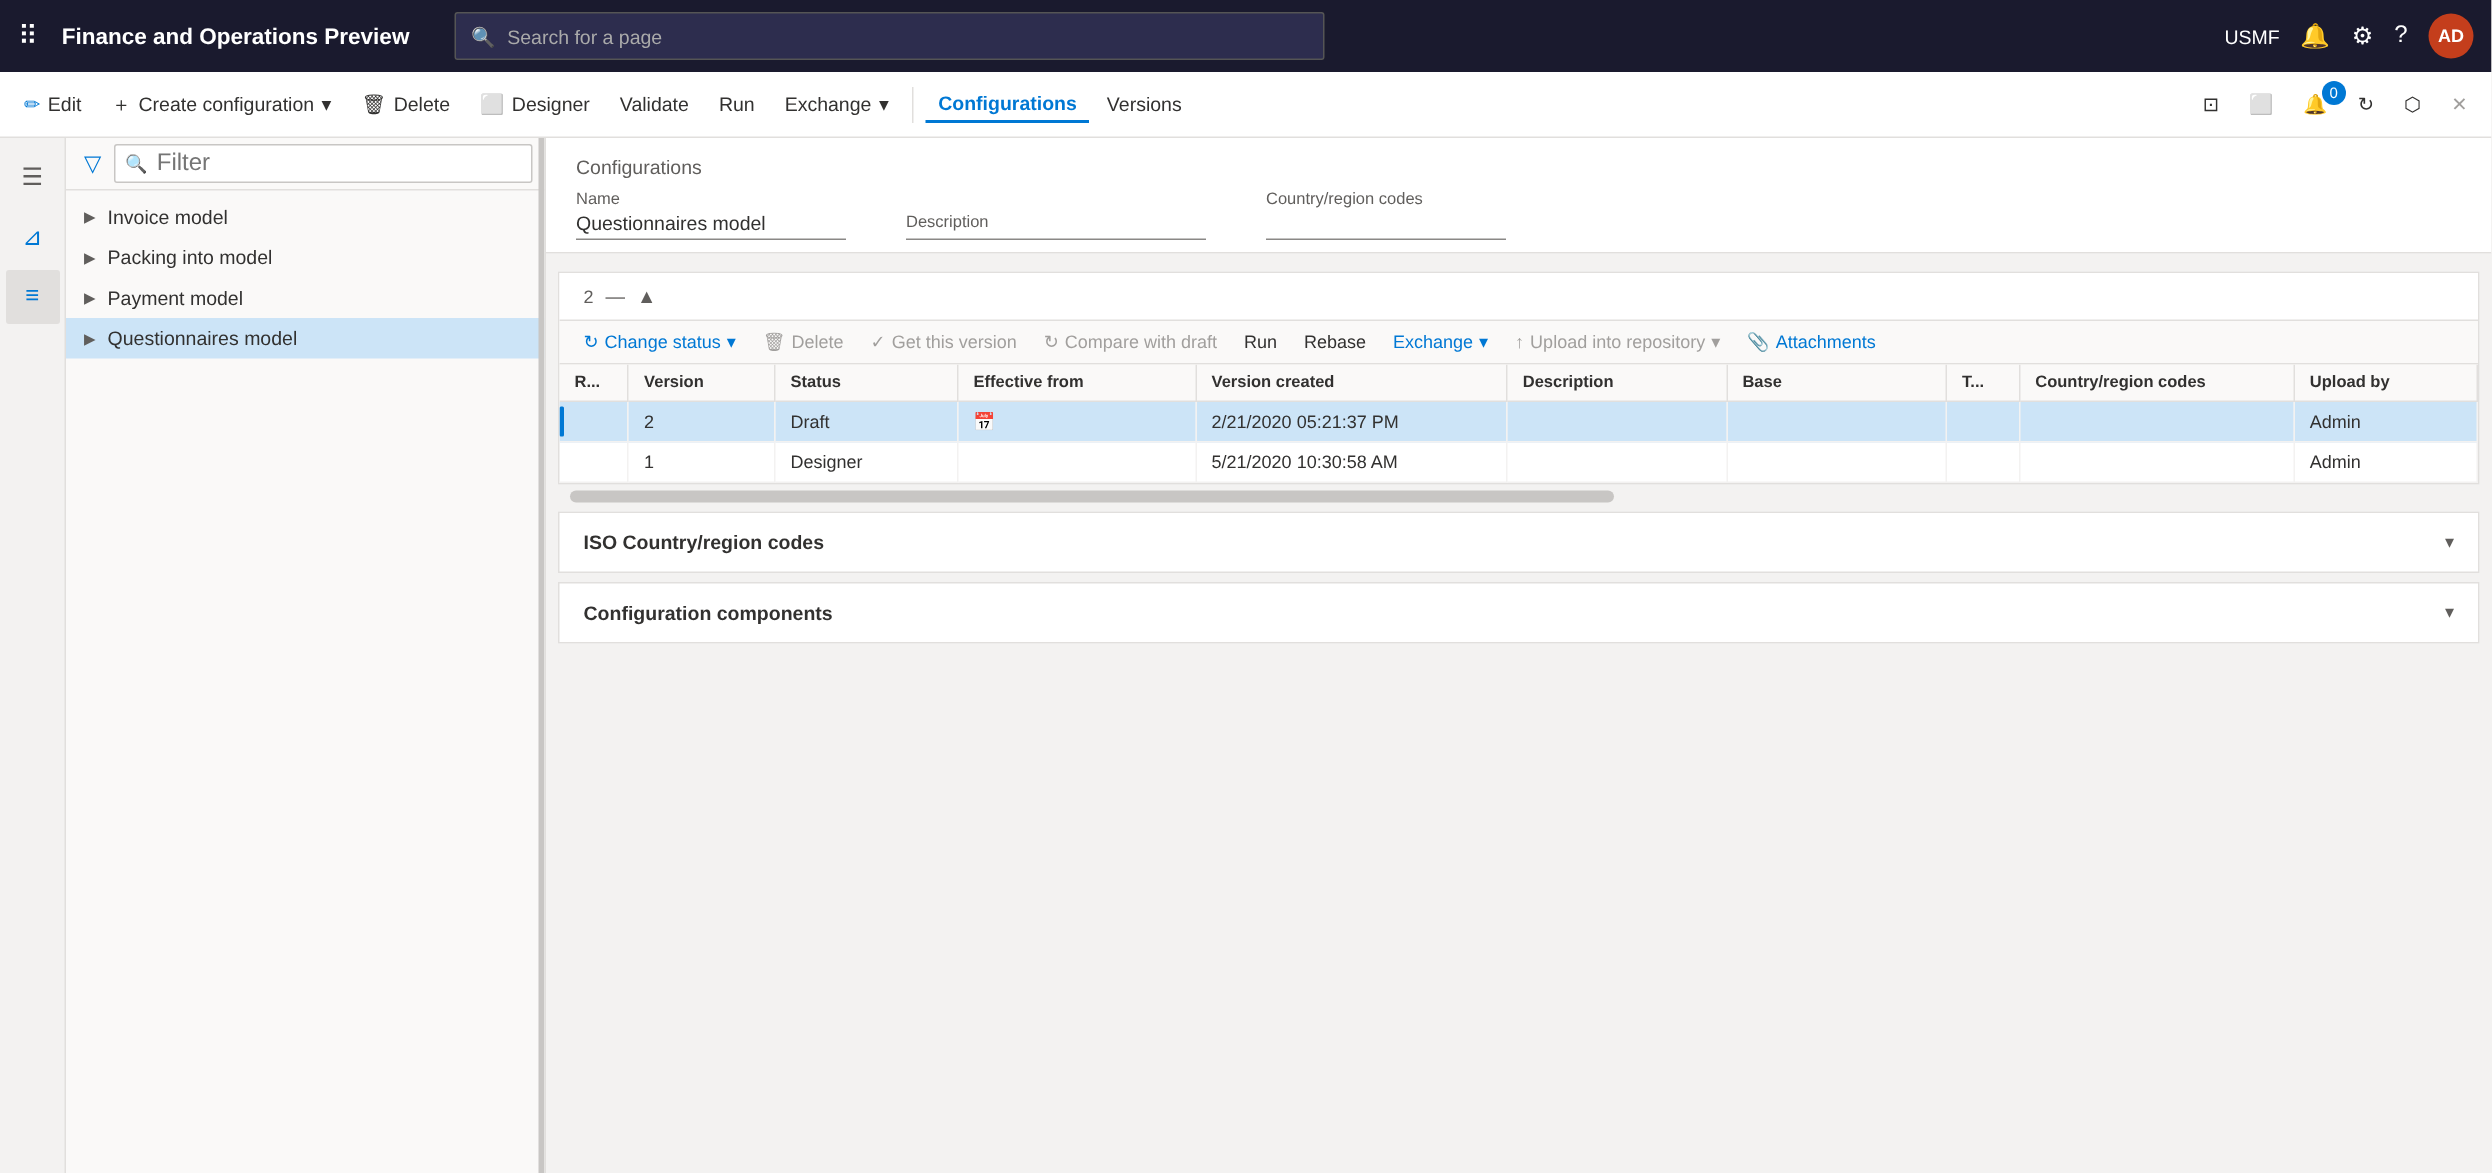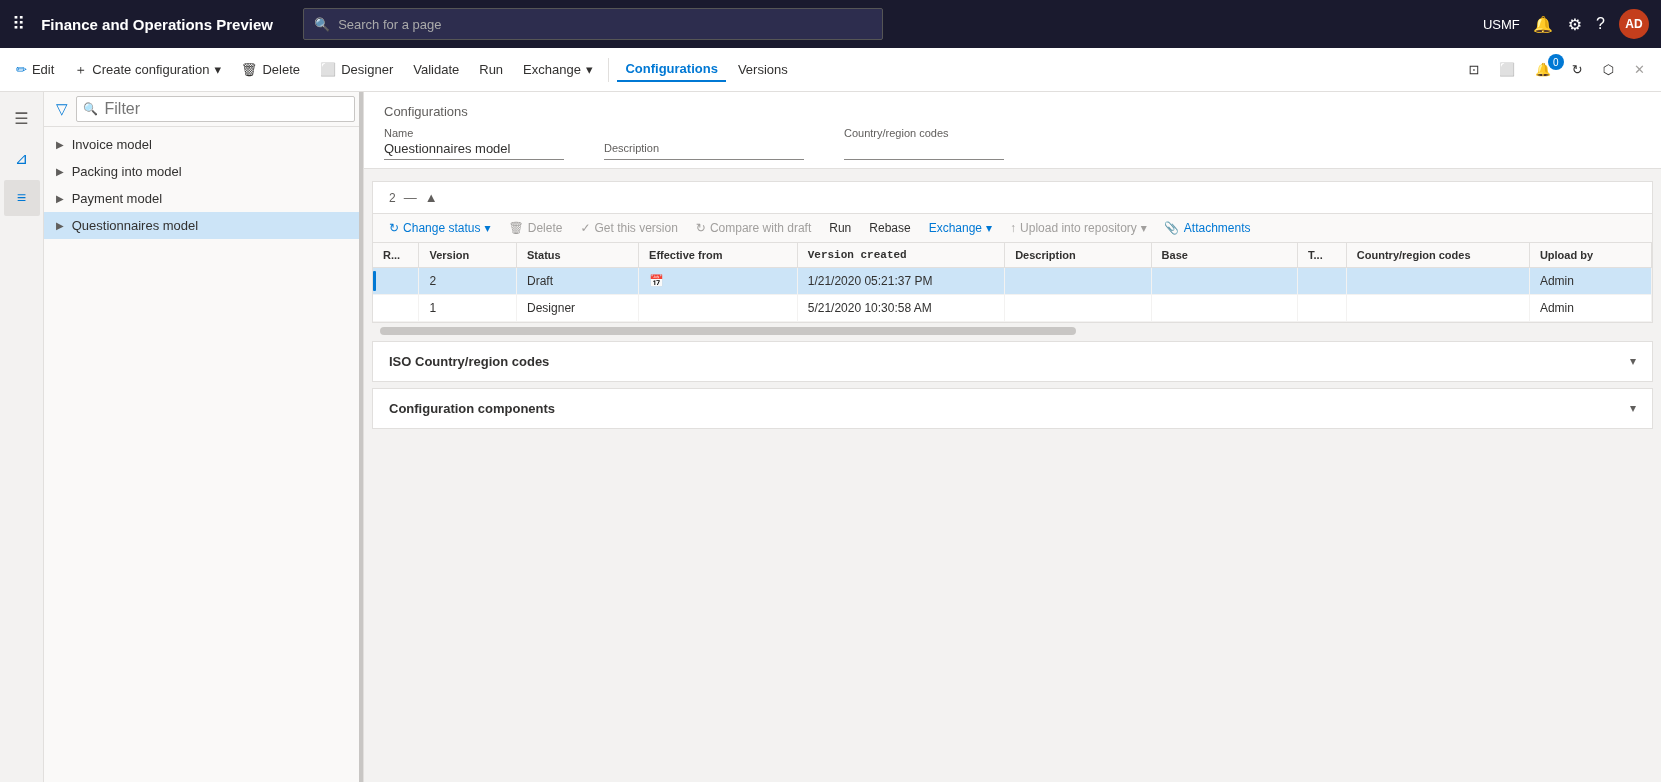--- a/index.html
+++ b/index.html
@@ -243,21 +243,21 @@
       font-size: 12px;
     }
     .versions-table tr.selected td { background: #cce4f7; }
     .row-indicator { width: 6px; padding: 0 !important; }
     .row-indicator-bar { width: 3px; height: 20px; background: #0078d4; border-radius: 1px; }
 
     .col-r { width: 30px; }
     .col-version { width: 80px; }
     .col-status { width: 100px; }
     .col-effective { width: 130px; }
-    .col-created { width: 170px; font-family: Liberation Mono, monospace; }
+    .col-created { width: 170px; }
     .col-desc { width: 120px; }
     .col-base { width: 120px; }
     .col-t { width: 40px; }
     .col-country { width: 150px; }
     .col-createdby { width: 100px; }
 
     .calendar-icon { color: #0078d4; font-size: 12px; margin-right: 4px; }
 
     
     .scroll-track {
@@ -510,21 +510,21 @@
           <tbody>
             <tr class="selected">
               <td class="row-indicator col-r">
                 <div class="row-indicator-bar"></div>
               </td>
               <td>2</td>
               <td>Draft</td>
               <td>
                 <span class="calendar-icon">📅</span>
               </td>
-              <td>1/21/2020 05:21:37 PM</td>
+              <td>2/21/2020 05:21:37 PM</td>
               <td></td>
               <td></td>
               <td></td>
               <td></td>
               <td>Admin</td>
             </tr>
             <tr>
               <td class="row-indicator col-r"></td>
               <td>1</td>
               <td>Designer</td>

